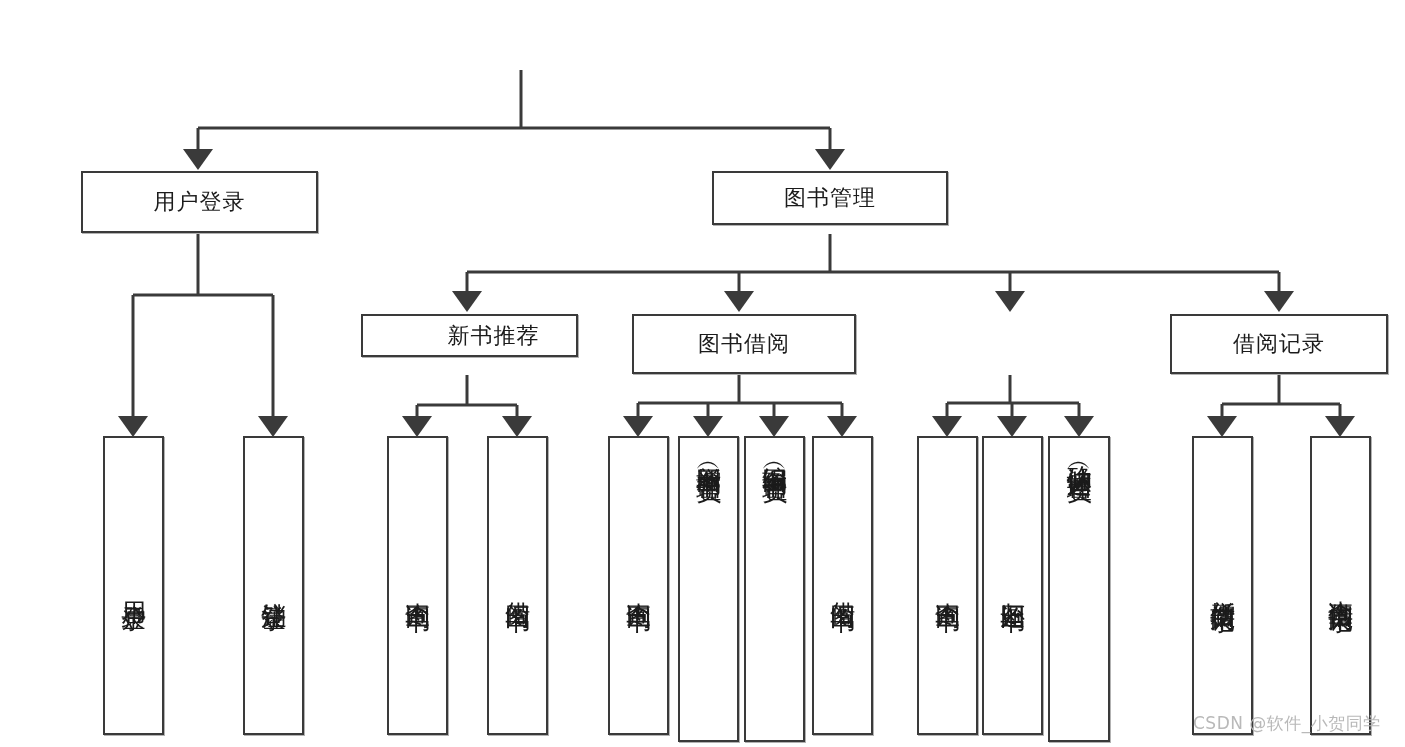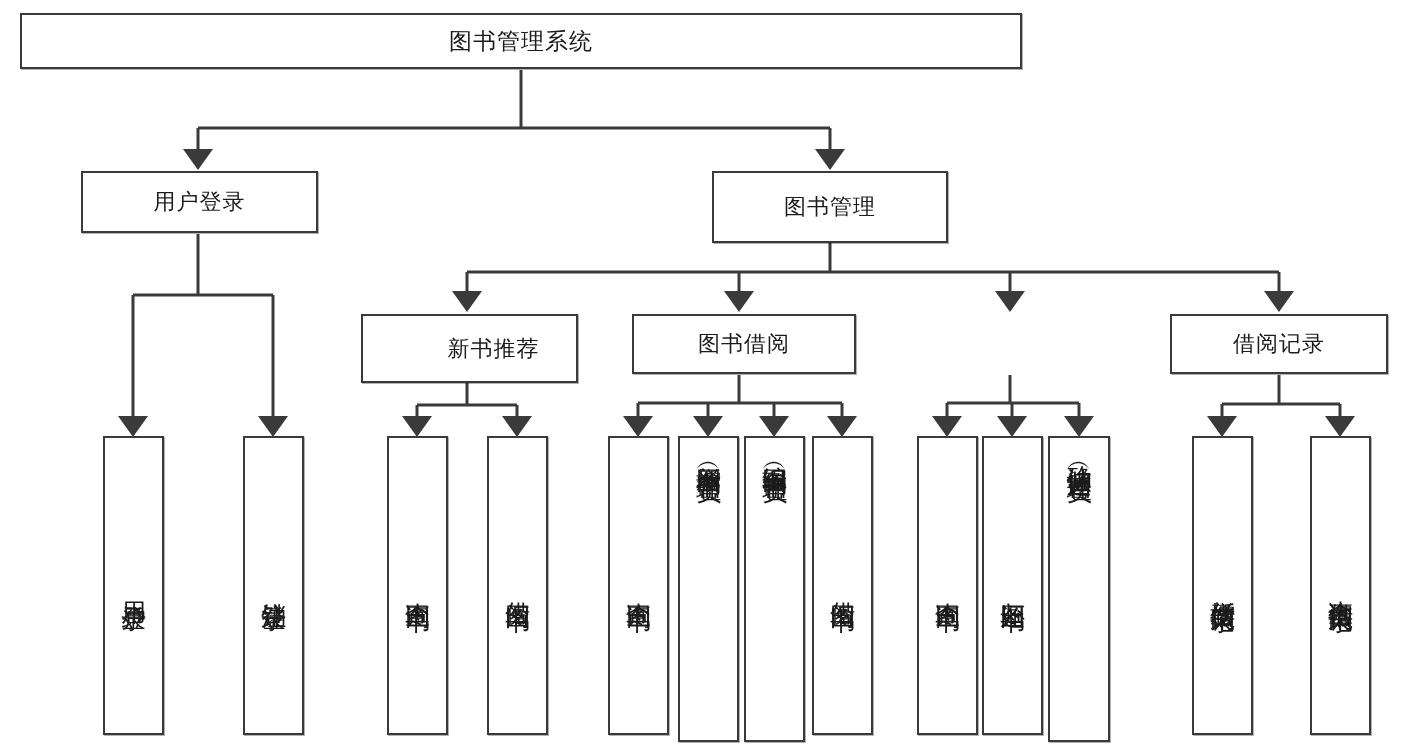--- a/index.html
+++ b/index.html
@@ -117,33 +117,30 @@
       <path d="M1012,403 L1012,425" marker-end="url(#arrow)"></path>
       <path d="M1079,403 L1079,425" marker-end="url(#arrow)"></path>
 
       <path d="M1279,375 L1279,404"></path>
       <path d="M1222,404 L1340,404"></path>
       <path d="M1222,404 L1222,425" marker-end="url(#arrow)"></path>
       <path d="M1340,404 L1340,425" marker-end="url(#arrow)"></path>
     </g>
   </svg>
 
-  <div class="node node-h node-root" style="left:20px; top:13px; width:1002px; height:56px;">
-    <span class="node-label">图书管理系统</span>
-  </div>
 
   <div class="node node-h" style="left:81px; top:171px; width:237px; height:62px;">
     <span class="node-label">用户登录</span>
   </div>
 
-  <div class="node node-h" style="left:712px; top:171px; width:236px; height:72px;">
+  <div class="node node-h" style="left:712px; top:171px; width:236px; height:54px;">
     <span class="node-label">图书管理</span>
   </div>
 
-  <div class="node node-h" style="left:361px; top:314px; width:217px; height:69px;padding-left:48px;">
+  <div class="node node-h" style="left:361px; top:314px; width:217px; height:43px;padding-left:48px;">
     <span class="node-label">新书推荐</span>
   </div>
 
   <div class="node node-h" style="left:632px; top:314px; width:224px; height:60px;">
     <span class="node-label">图书借阅</span>
   </div>
 
 
   <div class="node node-h" style="left:1170px; top:314px; width:218px; height:60px;">
     <span class="node-label">借阅记录</span>
@@ -194,14 +191,17 @@
   </div>
 
   <div class="node node-v vcenter" style="left:1192px; top:436px; width:61px; height:299px;">
     <span class="node-label">新增借阅记录</span>
   </div>
 
   <div class="node node-v vcenter" style="left:1310px; top:436px; width:61px; height:299px;">
     <span class="node-label">查询借阅记录</span>
   </div>
 
+  <div class="watermark">
+    <span>CSDN @软件_小贺同学</span>
+  </div>
 
 </div>
 
 </body></html>

